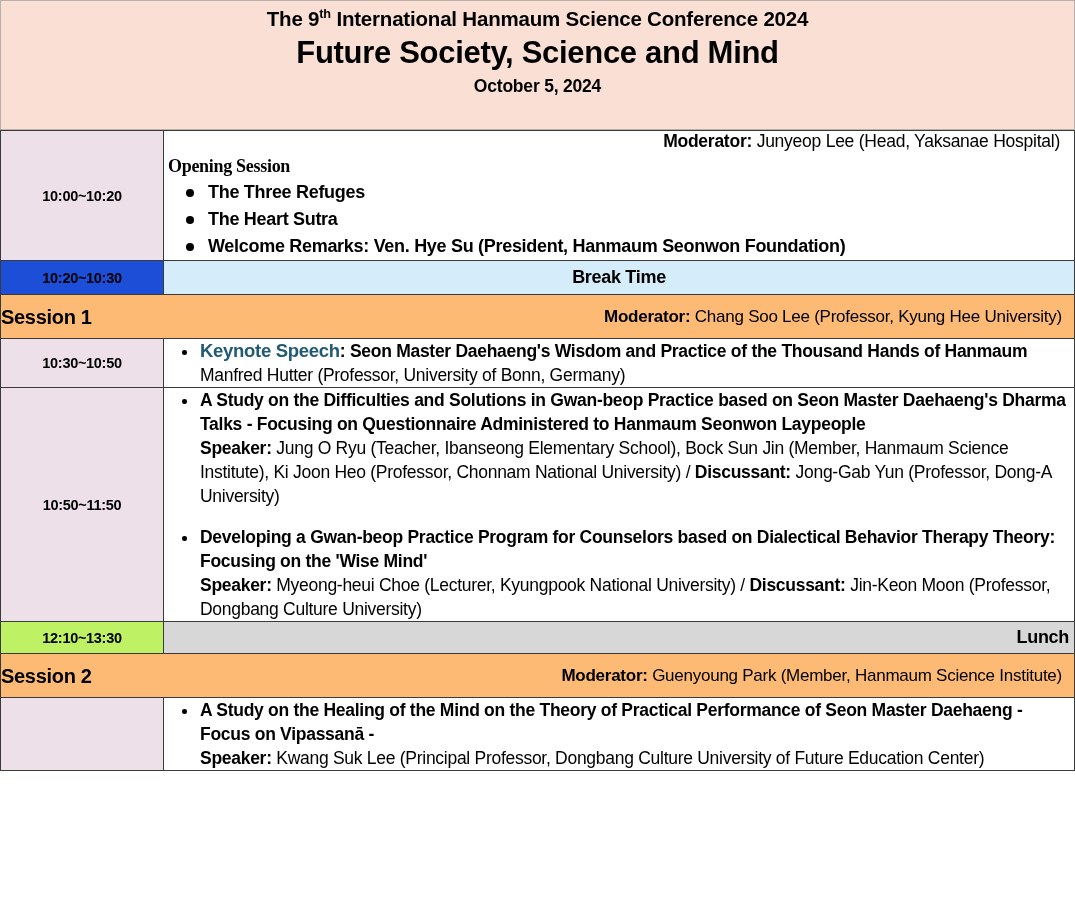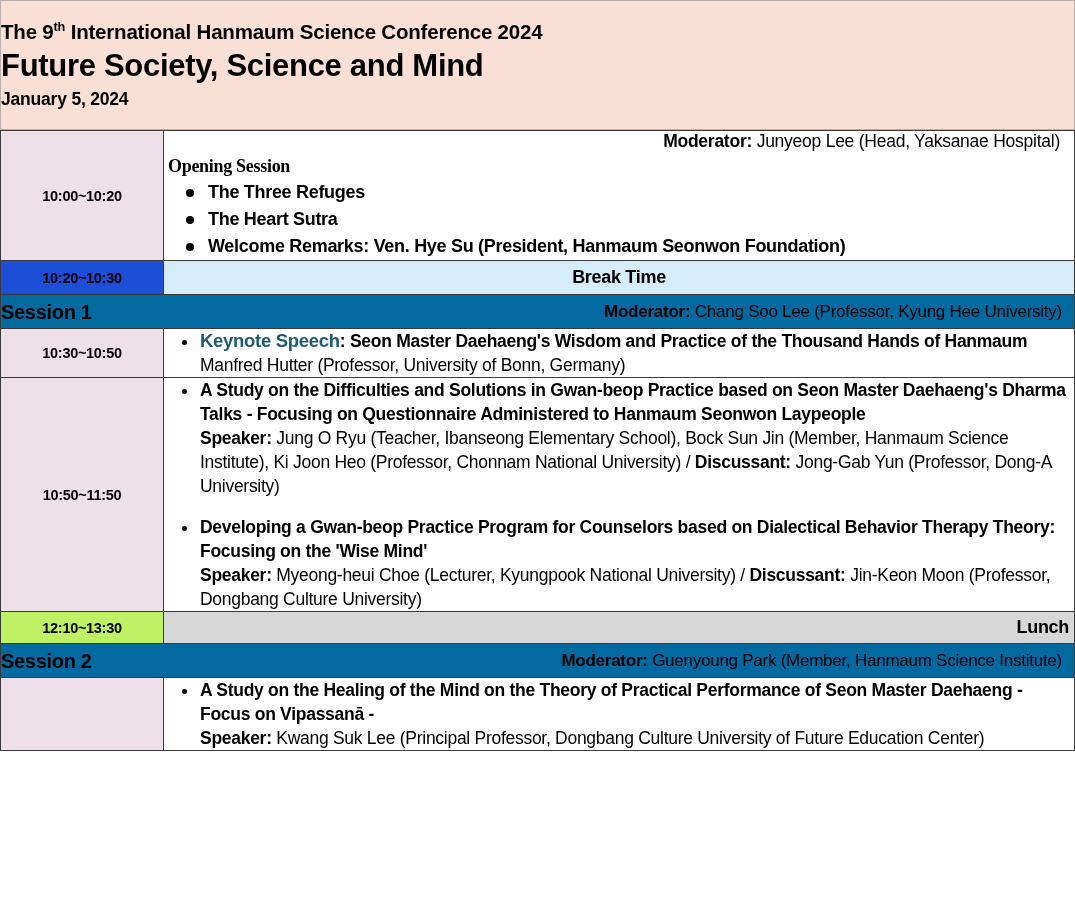--- a/index.html
+++ b/index.html
@@ -21,21 +21,22 @@
     position: relative;
     box-sizing: border-box;
   }
 
   
   .header {
     background: #fae0d4;
     border: 1px solid #b9b0ac;
     box-sizing: border-box;
     height: 130px;
-    padding-top: 19px;
+    text-align: center;
+    padding-top: 6px;
   }
   .header-line1 {
     font-size: 20.5px;
     font-weight: bold;
     letter-spacing: -0.2px;
     line-height: 1.2;
     color: #000;
   }
   .header-line1 sup {
     font-size: 0.62em;
@@ -99,24 +100,24 @@
     background: #d7d7d7;
     text-align: right;
     font-size: 18px;
     font-weight: bold;
     letter-spacing: -0.3px;
     padding: 5px;
   }
 
   
   .session-band {
-    background: #0369a1;
+    background: #fdba74;
     padding: 8px 10px 8px 22px;
     position: relative;
-    height: 34px;
+    height: 44px;
   }
   .session-band .session-name {
     font-size: 20px;
     font-weight: bold;
     letter-spacing: -0.3px;
     line-height: 26px;
     display: inline-block;
   }
   .session-band .session-mod {
     position: absolute;
@@ -217,21 +218,21 @@
 </head>
 <body>
 
 <div class="page">
 
   <div class="header">
     <div class="header-line1">
       <span>The 9</span><sup>th</sup><span> International Hanmaum Science Conference 2024</span>
     </div>
     <div class="header-title">Future Society, Science and Mind</div>
-    <div class="header-date">January 5, 2024</div>
+    <div class="header-date">October 5, 2024</div>
   </div>
 
   <table class="sched">
     <colgroup>
         <col class="col-time">
         <col>
       </colgroup>
 
     <tbody>
         <tr>

